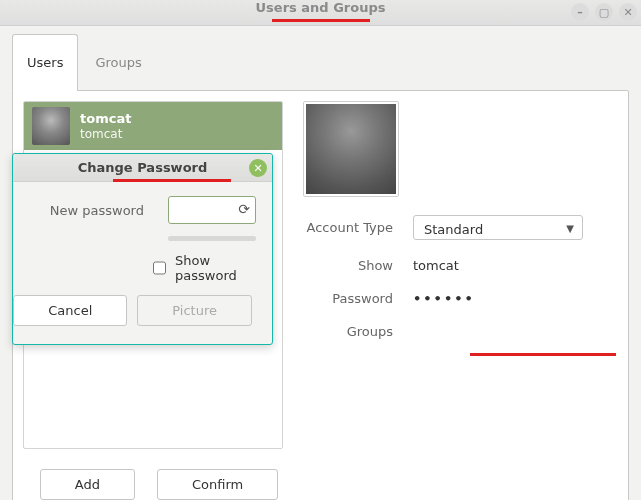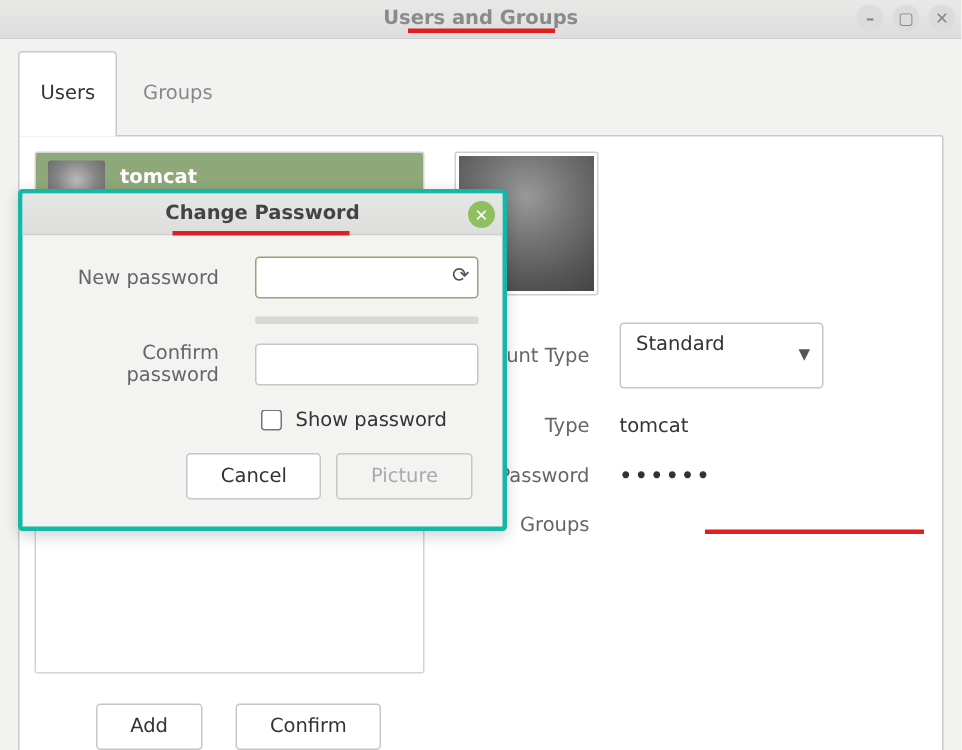--- a/index.html
+++ b/index.html
@@ -1,20 +1,20 @@
 <!DOCTYPE html>
 <html><head>
 <meta charset="utf-8">
 <style>
   * { box-sizing: border-box; font-family: "DejaVu Sans", "Segoe UI", Ubuntu, sans-serif; }
   body { margin: 0; background: #f2f2f0; width: 641px; height: 500px; overflow: hidden; }
 
   .titlebar {
     height: 26px; background: linear-gradient(#e8e8e6,#dedede);
-    display: flex; align-items: center; justify-content: center;
+    display: flex; justify-content: center;
     font-weight: bold; color: #8a8a8a; font-size: 13px;
     position: relative; border-bottom: 1px solid #d0d0d0;
   }
   .titlebar .winbtn { position: absolute; right: 4px; top: 3px; display: flex; gap: 6px; }
   .titlebar .winbtn div {
     width: 18px; height: 18px; border-radius: 9px; background: #dcdcdc;
     display: flex; align-items: center; justify-content: center; color: #888; font-size: 11px;
     cursor: pointer;
   }
   .red-underline-main { position: absolute; left: 272px; top: 19px; width: 98px; height: 3px; background: #e02020; }
@@ -47,47 +47,47 @@
   }
   .user-item .labels { display: flex; flex-direction: column; line-height: 1.2; }
   .user-item .labels .u-name { font-size: 13px; font-weight: 600; }
   .user-item .labels .u-sub  { font-size: 12px; opacity: 0.9; }
   .user-item:not(.selected) .u-name { color: #333; font-weight: 600; }
   .user-item:not(.selected) .u-sub  { color: #888; }
 
   .buttons-row { display: flex; gap: 22px; justify-content: center; margin-top: 20px; padding-left: 12px; }
   .btn {
     background: #fff; border: 1px solid #c6c6c4; border-radius: 3px;
-    padding: 7px 22px; font-size: 13px; color: #333; cursor: pointer;
+    padding: 7px 34px; font-size: 13px; color: #333; cursor: pointer;
   }
 
   .details { flex: 1; font-size: 13px; color: #555; }
   .detail-row { display: flex; align-items: center; margin-bottom: 18px; }
   .detail-row .label { width: 90px; text-align: right; margin-right: 20px; color: #666; }
   .picture-frame {
     width: 96px; height: 96px; border: 1px solid #cfcfcd; border-radius: 2px; padding: 2px;
     background: #fff;
   }
   .picture-frame .silhouette {
     width: 100%; height: 100%;
     background: radial-gradient(circle at 50% 30%, #999 0%, #777 35%, #555 75%, #444 100%);
   }
   .select-box {
-    border: 1px solid #c6c6c4; border-radius: 3px; background: #fff; padding: 6px 26px 21px 10px;
-    position: relative; width: 136px; font-size: 13px; color: #333; cursor: pointer;
+    border: 1px solid #c6c6c4; border-radius: 3px; background: #fff; padding: 6px 26px 2px 10px;
+    position: relative; width: 170px; font-size: 13px; color: #333; cursor: pointer;
   }
   .select-box .caret { position: absolute; right: 8px; top: 50%; transform: translateY(-50%); color: #555; font-size: 10px; }
   .detail-value { color: #333; }
   .pw-dots { letter-spacing: 2px; font-weight: bold; }
   .red-underline-pw { position: absolute; left: 457px; top: 262px; width: 146px; height: 3px; background: #e02020; }
 
   
   .dialog {
-    position: absolute; left: 12px; top: 126px; width: 326px; background: #f3f3f1;
-    border: 3px solid #14b8a6; border-radius: 3px; box-shadow: 0 3px 10px rgba(0,0,0,0.18);
+    position: absolute; left: 12px; top: 153px; width: 261px; background: #f3f3f1;
+    border: 1px solid #14b8a6; border-radius: 3px; box-shadow: 0 3px 10px rgba(0,0,0,0.18);
     z-index: 50;
   }
   .dialog-title {
     height: 28px; display: flex; align-items: center; justify-content: center;
     background: linear-gradient(#e7e7e5,#dddddb); border-bottom: 1px solid #cfcfcd;
     font-weight: bold; font-size: 13px; color: #444; position: relative;
     border-radius: 3px 3px 0 0;
   }
   .dialog-title .close {
     position: absolute; right: 5px; top: 5px; width: 18px; height: 18px; border-radius: 9px;
@@ -161,21 +161,21 @@
         </div>
       </div>
       <div class="detail-row">
         <div class="label">Account Type</div>
         <div class="select-box">
           <span>Standard</span>
           <span class="caret">▼</span>
         </div>
       </div>
       <div class="detail-row">
-        <div class="label">Type</div>
+        <div class="label">Show</div>
         <div class="detail-value">tomcat</div>
       </div>
       <div class="detail-row">
         <div class="label">Password</div>
         <div class="detail-value pw-dots">••••••</div>
       </div>
       <div class="detail-row">
         <div class="label">Groups</div>
         <div class="detail-value"></div>
       </div>
@@ -200,26 +200,20 @@
         <span class="refresh-icon">⟳</span>
       </div>
     </div>
     <div class="dlg-row">
       <div class="dlg-label"></div>
       <div class="dlg-input-wrap">
         <div class="strength-bar"></div>
       </div>
     </div>
     <div class="dlg-row">
-      <div class="dlg-label">Confirm password</div>
-      <div class="dlg-input-wrap">
-        <input type="password" class="dlg-input plain" style="">
-      </div>
-    </div>
-    <div class="dlg-row">
       <div class="dlg-label"></div>
       <label class="dlg-check">
         <input type="checkbox" style="">
         <span>Show password</span>
       </label>
     </div>
     <div class="dlg-buttons">
       <div class="btn">Cancel</div>
       <div class="btn disabled">Picture</div>
     </div>

